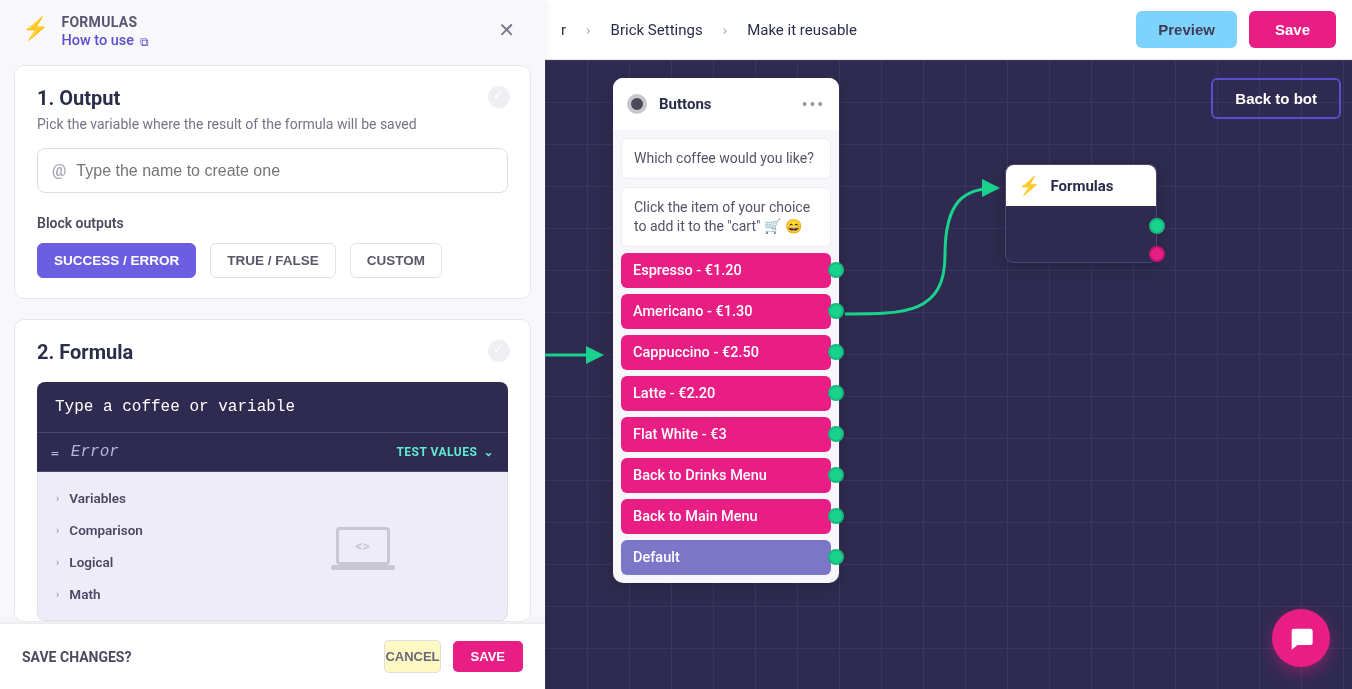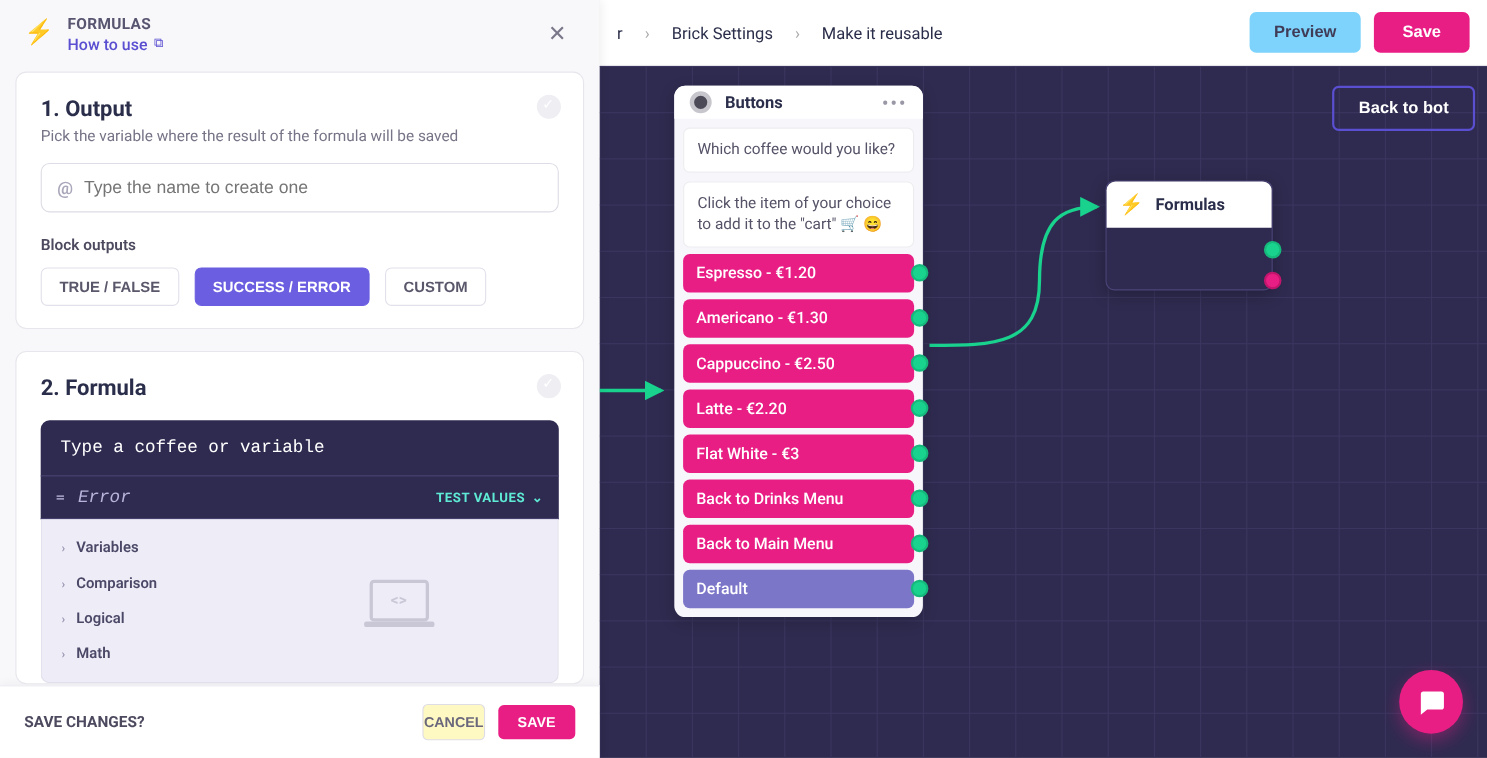--- a/index.html
+++ b/index.html
@@ -13,21 +13,21 @@
 .topbar-spacer { flex: 1; }
 .btn-preview { background: #7dd3fc; color: #403c57; border: none; padding: 10px 22px; font-size: 15px; font-weight: 600; border-radius: 6px; cursor: pointer; }
 .btn-save-top { background: #e91e85; color: #fff; border: none; padding: 10px 26px; font-size: 15px; font-weight: 600; border-radius: 6px; cursor: pointer; margin-left: 12px; }
 
 
 .canvas { position: absolute; left: 545px; top: 60px; right: 0; bottom: 0; background: #2f2b50; background-image: linear-gradient(#3a3660 1px, transparent 1px), linear-gradient(90deg, #3a3660 1px, transparent 1px); background-size: 42px 42px; }
 .back-to-bot { position: absolute; right: 11px; top: 18px; border: 2px solid #5a4ed1; color: #fff; background: transparent; padding: 10px 22px; font-size: 15px; font-weight: 600; border-radius: 6px; cursor: pointer; }
 
 
 .node-buttons { position: absolute; left: 68px; top: 18px; width: 226px; background: #f7f6fb; border-radius: 10px; box-shadow: 0 4px 14px rgba(0,0,0,.18); padding-bottom: 8px; }
-.node-hdr { background: #fff; border-radius: 10px 10px 0 0; padding: 5px 14px; display: flex; align-items: center; gap: 12px; }
+.node-hdr { background: #fff; border-radius: 10px 10px 0 0; padding: 16px 14px; display: flex; align-items: center; gap: 12px; }
 .node-hdr .dot { width: 20px; height: 20px; border-radius: 50%; border: 4px solid #c7c6cc; background: #4d4a58; }
 .node-hdr .title { font-weight: 700; color: #2b2e4a; font-size: 15px; flex: 1; }
 .node-hdr .menu { letter-spacing: 2px; color: #9a97a6; cursor: pointer; font-weight: 700; }
 .msg { background: #fff; border: 1px solid #edecef; border-radius: 6px; margin: 8px 8px 0 8px; padding: 10px 12px; font-size: 14px; color: #565267; line-height: 1.35; }
 .opt-row { position: relative; margin: 6px 8px 0 8px; }
 .opt { background: #e91e85; color: #fff; border-radius: 6px; padding: 9px 12px; font-size: 14.5px; font-weight: 500; cursor: pointer; }
 .opt.default { background: #7c76c9; }
 .port { position: absolute; right: -13px; top: 50%; transform: translateY(-50%); width: 16px; height: 16px; border-radius: 50%; background: #18d28d; border: 2px solid #16b87c; }
 
 
@@ -41,21 +41,21 @@
 
 
 svg.wires { position: absolute; left: 0; top: 0; width: 100%; height: 100%; pointer-events: none; }
 
 
 .panel { position: absolute; left: 0; top: 0; width: 545px; height: 100%; background: #f8f8fa; z-index: 5; display: flex; flex-direction: column; box-shadow: 2px 0 8px rgba(0,0,0,.06); }
 .panel-hdr { padding: 14px 22px 10px 22px; display: flex; align-items: flex-start; gap: 12px; }
 .panel-hdr .bolt { font-size: 22px; margin-top: 2px; }
 .panel-hdr .col { flex: 1; }
 .panel-hdr .ttl { font-weight: 700; font-size: 14px; color: #585570; letter-spacing: .3px; }
-.panel-hdr .howto { color: #5a4ed1; font-size: 14.5px; font-weight: 500; cursor: pointer; display: inline-flex; align-items: flex-start; gap: 6px; margin-top: 2px; }
+.panel-hdr .howto { color: #5a4ed1; font-size: 14.5px; font-weight: 500; cursor: pointer; display: inline-flex; align-items: flex-end; gap: 6px; margin-top: 2px; }
 .panel-hdr .close { cursor: pointer; color: #7a778a; font-size: 20px; padding: 4px 8px; }
 
 .panel-scroll { flex: 1; overflow-y: auto; padding: 6px 14px 0 14px; }
 .card { background: #fff; border: 1px solid #e7e6ec; border-radius: 10px; padding: 20px 22px; margin-bottom: 20px; position: relative; }
 .card .h { font-size: 20px; font-weight: 700; color: #2b2e4a; margin-bottom: 6px; }
 .card .sub { font-size: 14px; color: #777487; margin-bottom: 16px; }
 .check { position: absolute; right: 20px; top: 20px; width: 22px; height: 22px; border-radius: 50%; background: #efeef3; }
 .check::after { content: "✓"; color: #fff; position: absolute; left: 5px; top: 1px; font-size: 13px; }
 .input-wrap { display: flex; align-items: center; border: 1px solid #dedce5; border-radius: 8px; padding: 12px 14px; gap: 10px; }
 .input-wrap .at { color: #aba7bb; font-size: 16px; font-weight: 600; }
@@ -194,22 +194,22 @@
     <div class="card">
       <span class="check"></span>
       <div class="h">1. Output</div>
       <div class="sub">Pick the variable where the result of the formula will be saved</div>
       <div class="input-wrap">
         <span class="at">@</span>
         <input type="text" placeholder="Type the name to create one" style="">
       </div>
       <div class="label-sm">Block outputs</div>
       <div class="pills">
+        <button class="pill sel">SUCCESS / ERROR</button>
         <button class="pill">TRUE / FALSE</button>
-        <button class="pill sel">SUCCESS / ERROR</button>
         <button class="pill">CUSTOM</button>
       </div>
     </div>
 
     <div class="card" style="padding-bottom:0;">
       <span class="check"></span>
       <div class="h" style="margin-bottom:18px;">2. Formula</div>
       <div class="formula-box">
         <div class="fb-head">Type a coffee or variable</div>
         <div class="fb-row">

